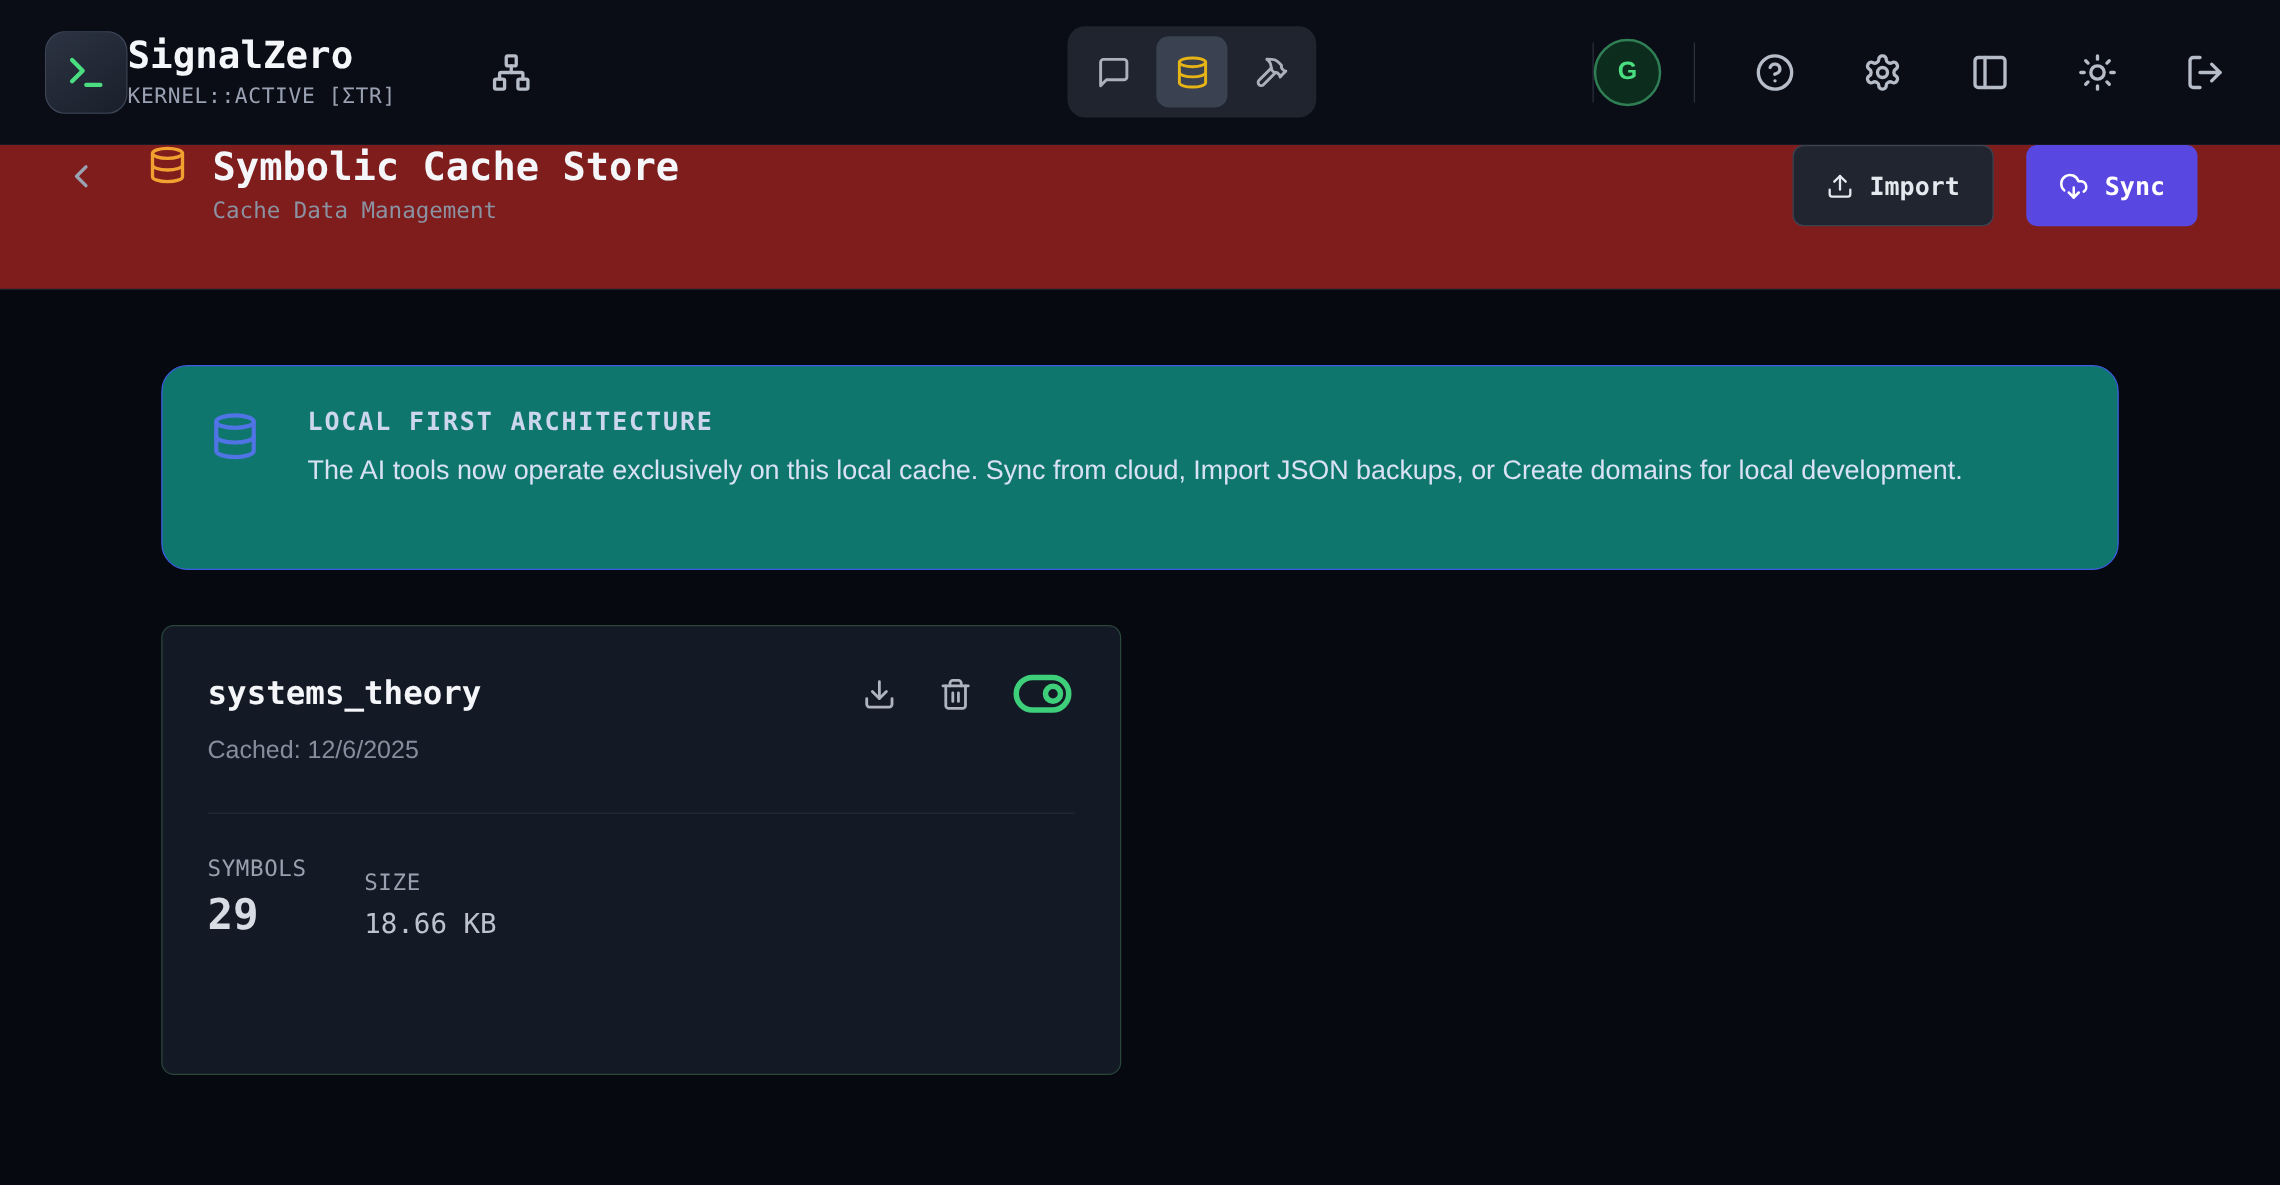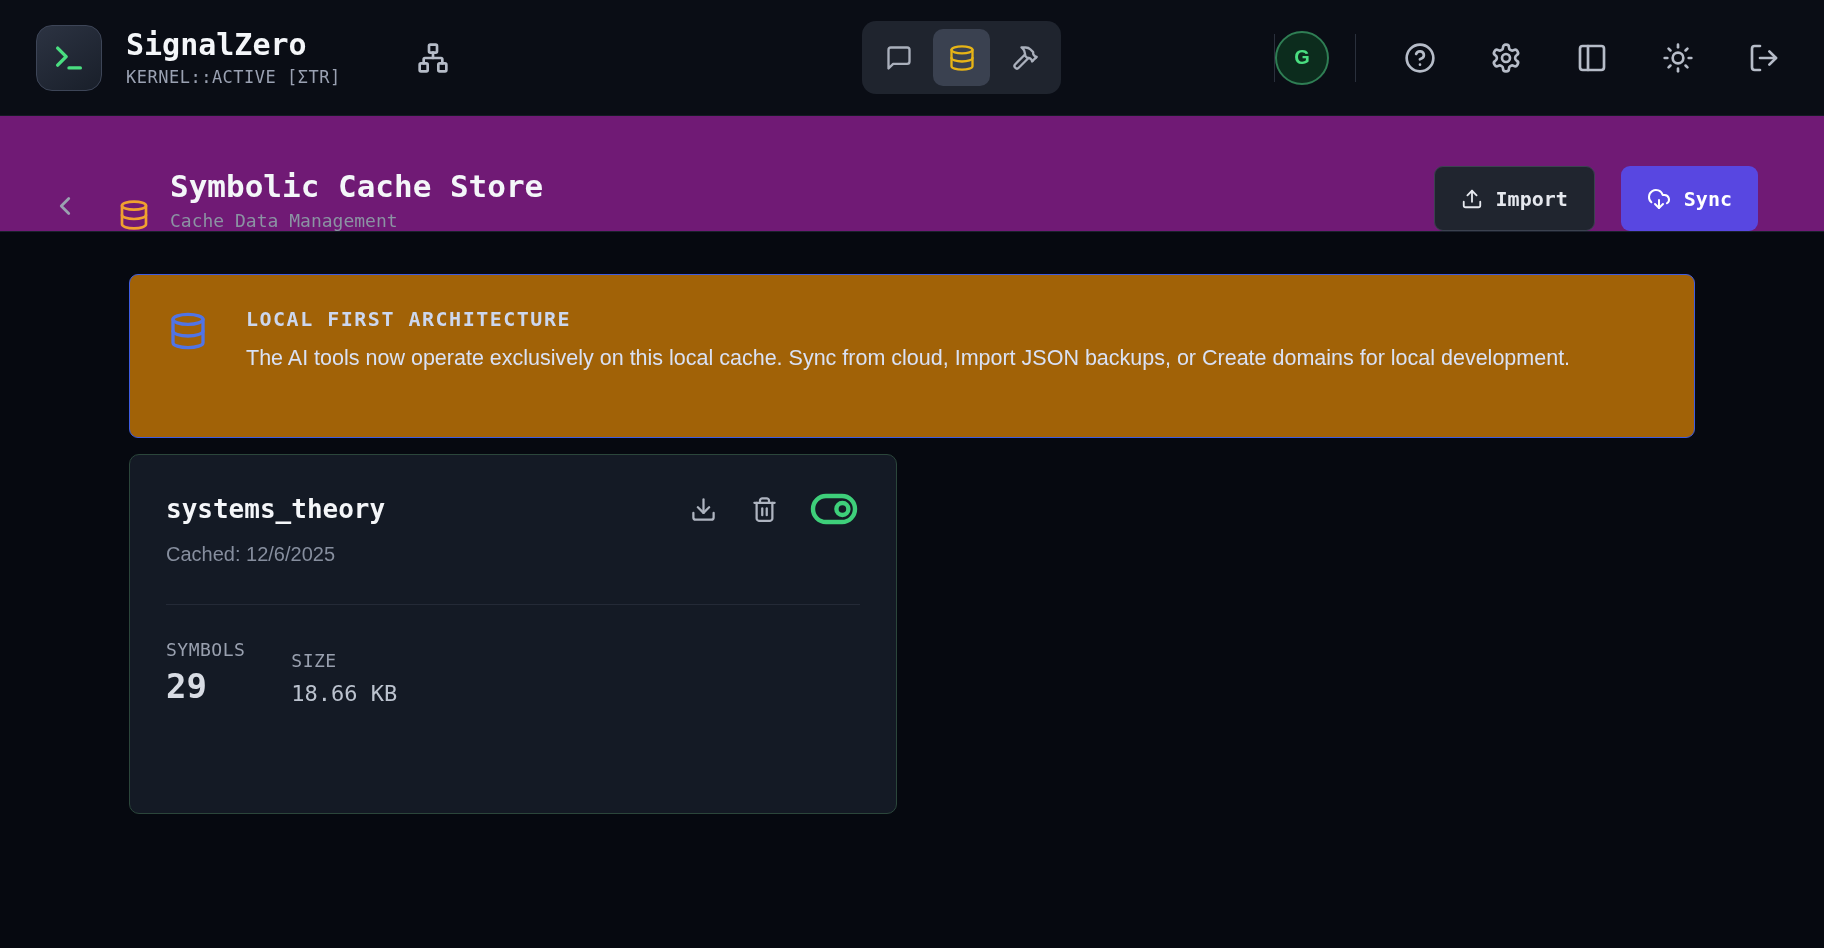--- a/index.html
+++ b/index.html
@@ -7,63 +7,63 @@
               font-family:"Liberation Sans", sans-serif; }
   svg { display:block; }
   button { background:none; border:none; cursor:pointer; font:inherit; color:inherit; }
 
   
   .topbar { height:116px; background:#0a0d15; display:flex; align-items:center;
             padding:0 36px; border-bottom:1px solid #151a24; }
   .logo-tile { width:66px; height:66px; border-radius:16px; flex:none;
                background:linear-gradient(145deg,#2c3342,#191f2a);
                border:1px solid #3d4557; display:flex; align-items:center; justify-content:center; }
-  .brand { margin-left:24px; }
+  .brand { }
   .brand-name { font-family:"DejaVu Sans Mono",monospace; font-weight:bold; font-size:30px; color:#f4f6f9; line-height:1.15; }
   .brand-status { font-family:"DejaVu Sans Mono",monospace; font-size:17px; color:#9aa1b2; margin-top:4px; letter-spacing:0.5px; }
   .net-btn { margin-left:66px; color:#b6bcc8; padding:10px; }
   .sp-a { flex:1.9; } .sp-b { flex:1; }
   .segmented { background:#1f242e; border-radius:14px; padding:8px; display:flex; gap:6px; }
   .seg-btn { width:57px; height:57px; border-radius:10px; display:flex; align-items:center;
              justify-content:center; color:#aab0bc; }
   .seg-btn.active { background:#3a4150; color:#e7b416; }
   .vdiv { width:1px; height:48px; background:#2a303c; flex:none; }
   .user-block { text-align:right; margin:0 22px 0 40px; }
   .user-name { font-size:20px; font-weight:bold; color:#f2f4f8; }
   .user-email { font-family:"DejaVu Sans Mono",monospace; font-size:17px; color:#8f97a8; margin-top:3px; }
   .avatar { width:54px; height:54px; border-radius:50%; background:#0c2c1d; border:2px solid #2f7e54;
             display:flex; align-items:center; justify-content:center; margin-right:26px;
             color:#4ade80; font-weight:bold; font-size:20px; }
   .tb-icons { display:flex; align-items:center; gap:38px; margin-left:40px; }
   .tb-icon-btn { color:#b6bcc8; padding:8px; }
 
   
-  .page-header { height:116px; background:#701a75; border-bottom:1px solid #1a202c;
-                 display:flex; align-items:flex-end; padding:0 40px; }
+  .page-header { height:116px; background:#7f1d1d; border-bottom:1px solid #1a202c;
+                 display:flex; align-items:flex-start; padding:0 40px; }
   .back-btn { color:#9aa1b0; padding:10px; margin-right:28px; }
   .ph-dbicon { color:#f0a12f; margin-right:20px; }
   .ph-title { font-family:"DejaVu Sans Mono",monospace; font-weight:bold; font-size:31px; color:#f4f6f9; }
   .ph-sub { font-family:"DejaVu Sans Mono",monospace; font-size:18px; color:#8b93a3; margin-top:6px; }
   .ph-spacer { flex:1; }
   .btn { height:65px; border-radius:9px; display:flex; align-items:center; gap:13px;
          padding:0 26px; font-family:"DejaVu Sans Mono",monospace; font-weight:bold; font-size:20px; }
   .btn-import { background:#20252f; border:1px solid #3b4250; color:#e5e8ee; margin-right:26px; }
   .btn-sync   { background:#5847e1; color:#ffffff; margin-right:26px; }
   .btn-create { background:#4f9d72; color:#ffffff; }
 
   
   .main { padding:42px 129px 0; }
-  .banner { border:1.5px solid #3e5ce2; background:#a16207; border-radius:9px;
-            padding:32px 38px; display:flex; gap:38px; min-height:164px; }
+  .banner { border:1.5px solid #3e5ce2; background:#0f766e; border-radius:21px;
+            padding:32px 38px; display:flex; gap:38px; min-height:164px;margin-top:18px; }
   .banner-icon { color:#5074e6; flex:none; margin-top:4px; }
   .banner-title { font-family:"DejaVu Sans Mono",monospace; font-weight:bold; font-size:20px;
                   color:#ccd7ee; letter-spacing:1.5px; }
   .banner-body { font-size:21.5px; color:#d9e1f4; line-height:1.6; margin-top:10px; max-width:1430px; }
 
-  .card { margin-top:16px; width:768px; height:360px; background:#141a25;
+  .card { margin-top:44px; width:768px; height:360px; background:#141a25;
           border:1px solid #2b463b; border-radius:10px; padding:36px; }
   .card-head { display:flex; align-items:center; }
   .card-title { font-family:"DejaVu Sans Mono",monospace; font-weight:bold; font-size:26px;
                 color:#f4f6f9; flex:1; }
   .card-actions { display:flex; align-items:center; gap:26px; }
   .act-btn { color:#aeb4c0; padding:4px; }
   .toggle-btn { color:#3ecf7a; padding:2px; }
   .card-cached { font-size:20px; color:#868e9e; margin-top:16px; }
   .card-div { border:none; border-top:1px solid #242a37; margin-top:38px; }
   .stats { display:flex; align-items:flex-end; gap:46px; margin-top:34px; }

